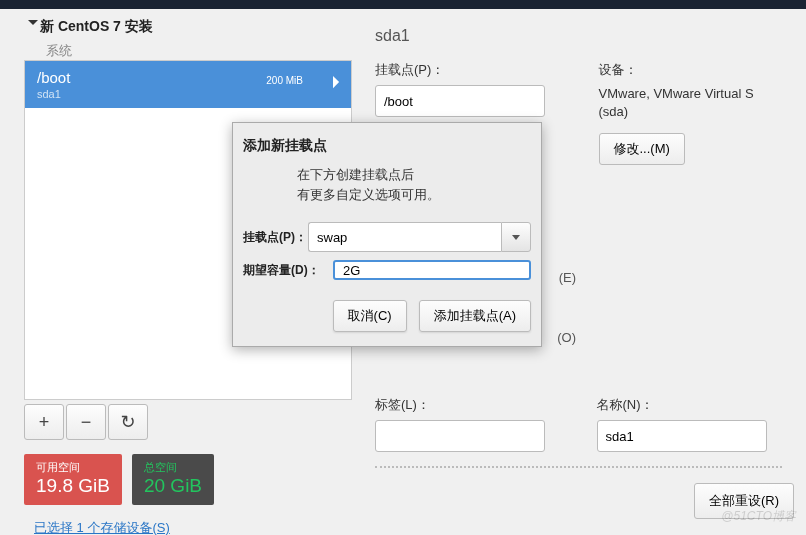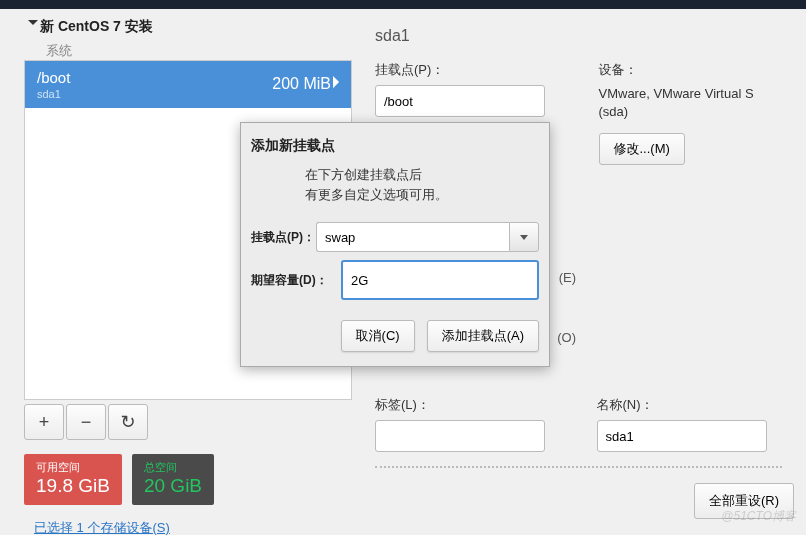--- a/index.html
+++ b/index.html
@@ -8,21 +8,21 @@
     .main { display: flex; position: relative; }
     .left-panel { width: 353px; padding: 0; }
     .tree-header { padding: 8px 8px 6px 28px; position: relative; }
     .tree-header .caret { position: absolute; left: 28px; top: 11px; width: 0; height: 0; border-top: 5px solid #333; border-left: 5px solid transparent; border-right: 5px solid transparent; }
     .tree-header-text { font-weight: bold; font-size: 14px; color: #222; margin-left: 12px; }
     .tree-sub { padding-left: 46px; color: #888; font-size: 13px; }
     .tree-list { border: 1px solid #ccc; margin-left: 24px; width: 328px; height: 340px; background: #fff; }
     .partition-row { background: #4a90d9; color: #fff; padding: 8px 12px; position: relative; }
     .partition-row .mount { font-size: 15px; font-weight: 500; }
     .partition-row .dev { font-size: 11px; color: #d0e3f5; margin-top: 2px; }
-    .partition-row .size { position: absolute; right: 20px; top: 14px; font-size: 16px; }
+    .partition-row .size { position: absolute; right: 48px; top: 14px; font-size: 10px; }
     .partition-row .chev { position: absolute; right: 10px; top: 14px; }
     .partition-row .chev svg { width: 9px; height: 14px; fill: #fff; }
     .tree-actions { margin-left: 24px; margin-top: 4px; display: flex; gap: 2px; }
     .tree-btn { width: 40px; height: 36px; border: 1px solid #bbb; background: linear-gradient(#fdfdfd,#ededed); border-radius: 3px; cursor: pointer; display: flex; align-items: center; justify-content: center; font-size: 18px; color: #444; }
     .space-row { margin-left: 24px; margin-top: 14px; display: flex; gap: 10px; }
     .space-box { padding: 6px 12px 8px; border-radius: 2px; }
     .space-avail { background: #d9534f; color: #fff; }
     .space-total { background: #4a4a4a; color: #22c55e; }
     .space-label { font-size: 11px; }
     .space-val { font-size: 19px; }
@@ -35,30 +35,30 @@
     .form-input { width: 170px; height: 32px; border: 1px solid #bbb; border-radius: 3px; padding: 0 8px; font-size: 13px; background: #fff; }
     .form-text { font-size: 13px; color: #333; line-height: 1.4; }
     .modify-btn { margin-top: 12px; padding: 6px 14px; border: 1px solid #bbb; background: linear-gradient(#fdfdfd,#ededed); border-radius: 3px; font-size: 13px; cursor: pointer; }
     .bottom-form { margin-top: 230px; display: flex; gap: 36px; border-top: 1px solid transparent; }
     .right-divider { border-top: 2px dotted #bbb; margin: 14px 0 0 0; }
     .reset-btn { position: absolute; right: 12px; bottom: 16px; padding: 8px 14px; border: 1px solid #bbb; background: linear-gradient(#fdfdfd,#ededed); border-radius: 3px; font-size: 13px; cursor: pointer; }
     .hidden-text { position: absolute; right: 230px; top: 270px; font-size: 13px; color: #555; }
     .hidden-text2 { position: absolute; right: 230px; top: 330px; font-size: 13px; color: #555; }
     .watermark { position: absolute; right: 10px; bottom: 10px; color: rgba(0,0,0,0.15); font-size: 12px; font-style: italic; }
     
-    .modal { position: absolute; left: 240px; top: 122px; width: 310px; background: #ececec; border: 1px solid #aaa; box-shadow: 0 3px 12px rgba(0,0,0,0.3); z-index: 100; }
+    .modal { position: absolute; left: 232px; top: 122px; width: 310px; background: #ececec; border: 1px solid #aaa; box-shadow: 0 3px 12px rgba(0,0,0,0.3); z-index: 100; }
     .modal-title { font-weight: bold; font-size: 14px; padding: 14px 10px 8px; color: #222; }
     .modal-msg { padding: 2px 20px 14px 64px; font-size: 13px; color: #333; line-height: 1.5; }
     .modal-row { display: flex; align-items: center; padding: 4px 10px; }
     .modal-row label { width: 90px; font-size: 12px; color: #222; font-weight: bold; }
     .modal-select { flex: 1; display: flex; }
     .modal-select-input { flex: 1; height: 30px; border: 1px solid #bbb; border-right: none; border-radius: 3px 0 0 3px; padding: 0 8px; font-size: 13px; background: #fff; }
     .modal-select-btn { width: 30px; height: 30px; border: 1px solid #bbb; background: linear-gradient(#fdfdfd,#e4e4e4); border-radius: 0 3px 3px 0; display: flex; align-items: center; justify-content: center; cursor: pointer; }
     .modal-select-btn span { border-top: 5px solid #555; border-left: 4px solid transparent; border-right: 4px solid transparent; }
-    .modal-input { flex: 1; height: 40px; border: 2px solid #4a90d9; border-radius: 3px; padding: 0 8px; font-size: 13px; background: #fff; }
+    .modal-input { flex: 1; height: 20px; border: 2px solid #4a90d9; border-radius: 3px; padding: 0 8px; font-size: 13px; background: #fff; }
     .modal-actions { display: flex; justify-content: flex-end; gap: 12px; padding: 16px 10px 14px; }
     .modal-btn { padding: 6px 14px; border: 1px solid #bbb; background: linear-gradient(#fdfdfd,#ededed); border-radius: 3px; font-size: 13px; cursor: pointer; box-shadow: 0 1px 2px rgba(0,0,0,0.1); }
   </style>
 </head>
 <body>
 
 <div class="top-bar"></div>
 <div class="main">
   <div class="left-panel">
     <div class="tree-header">

